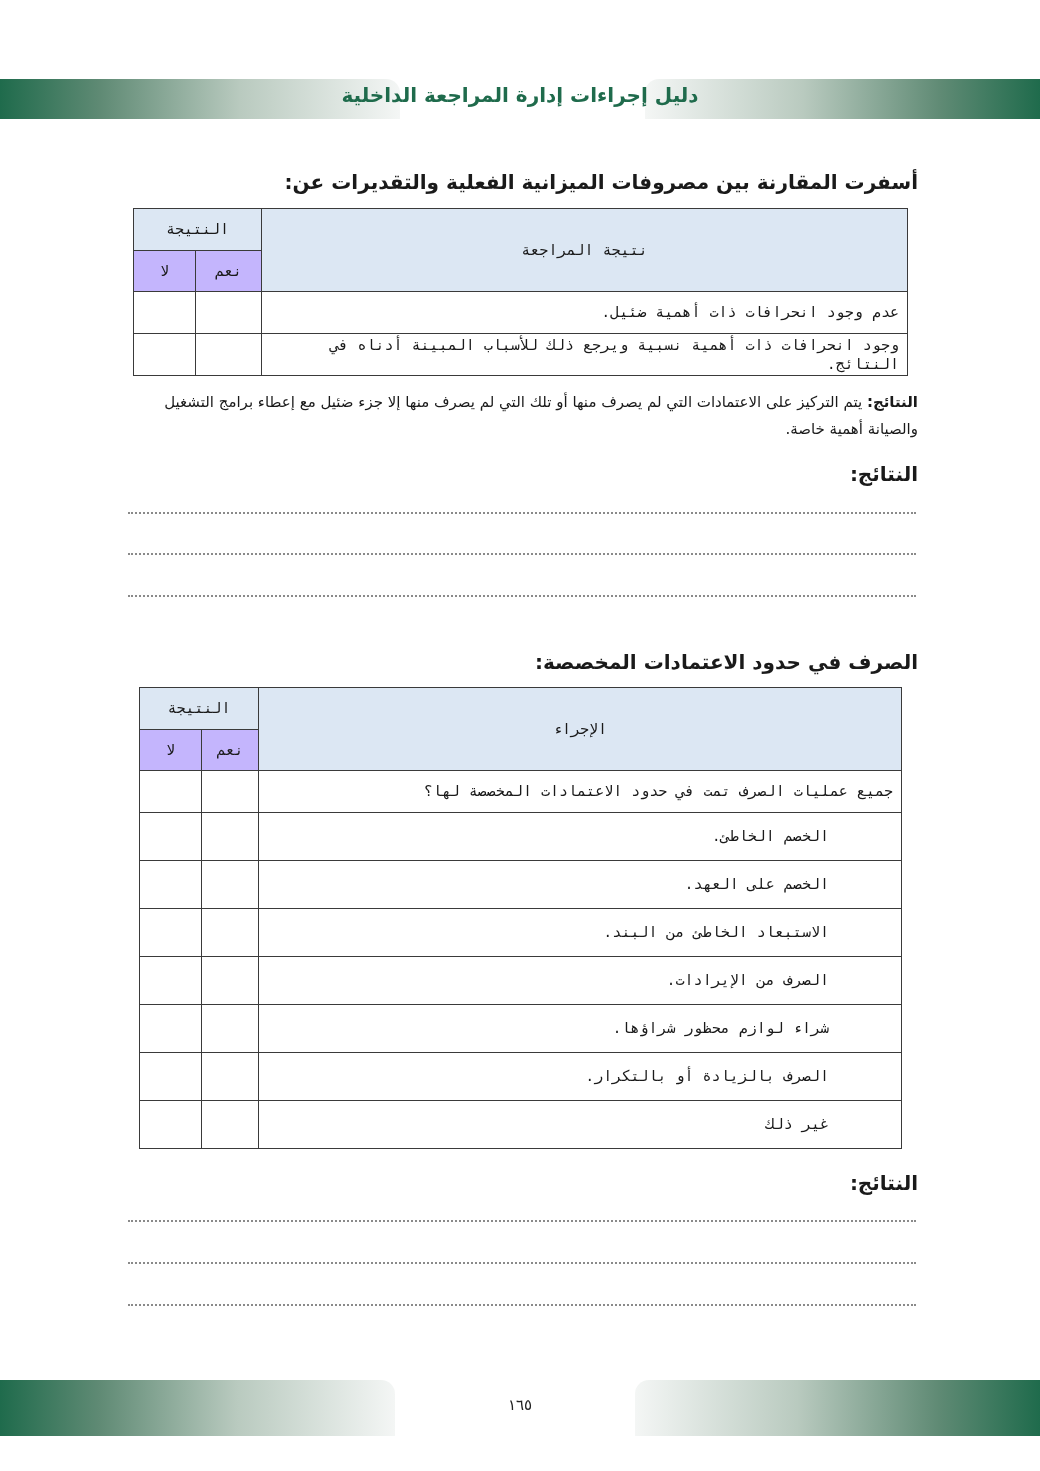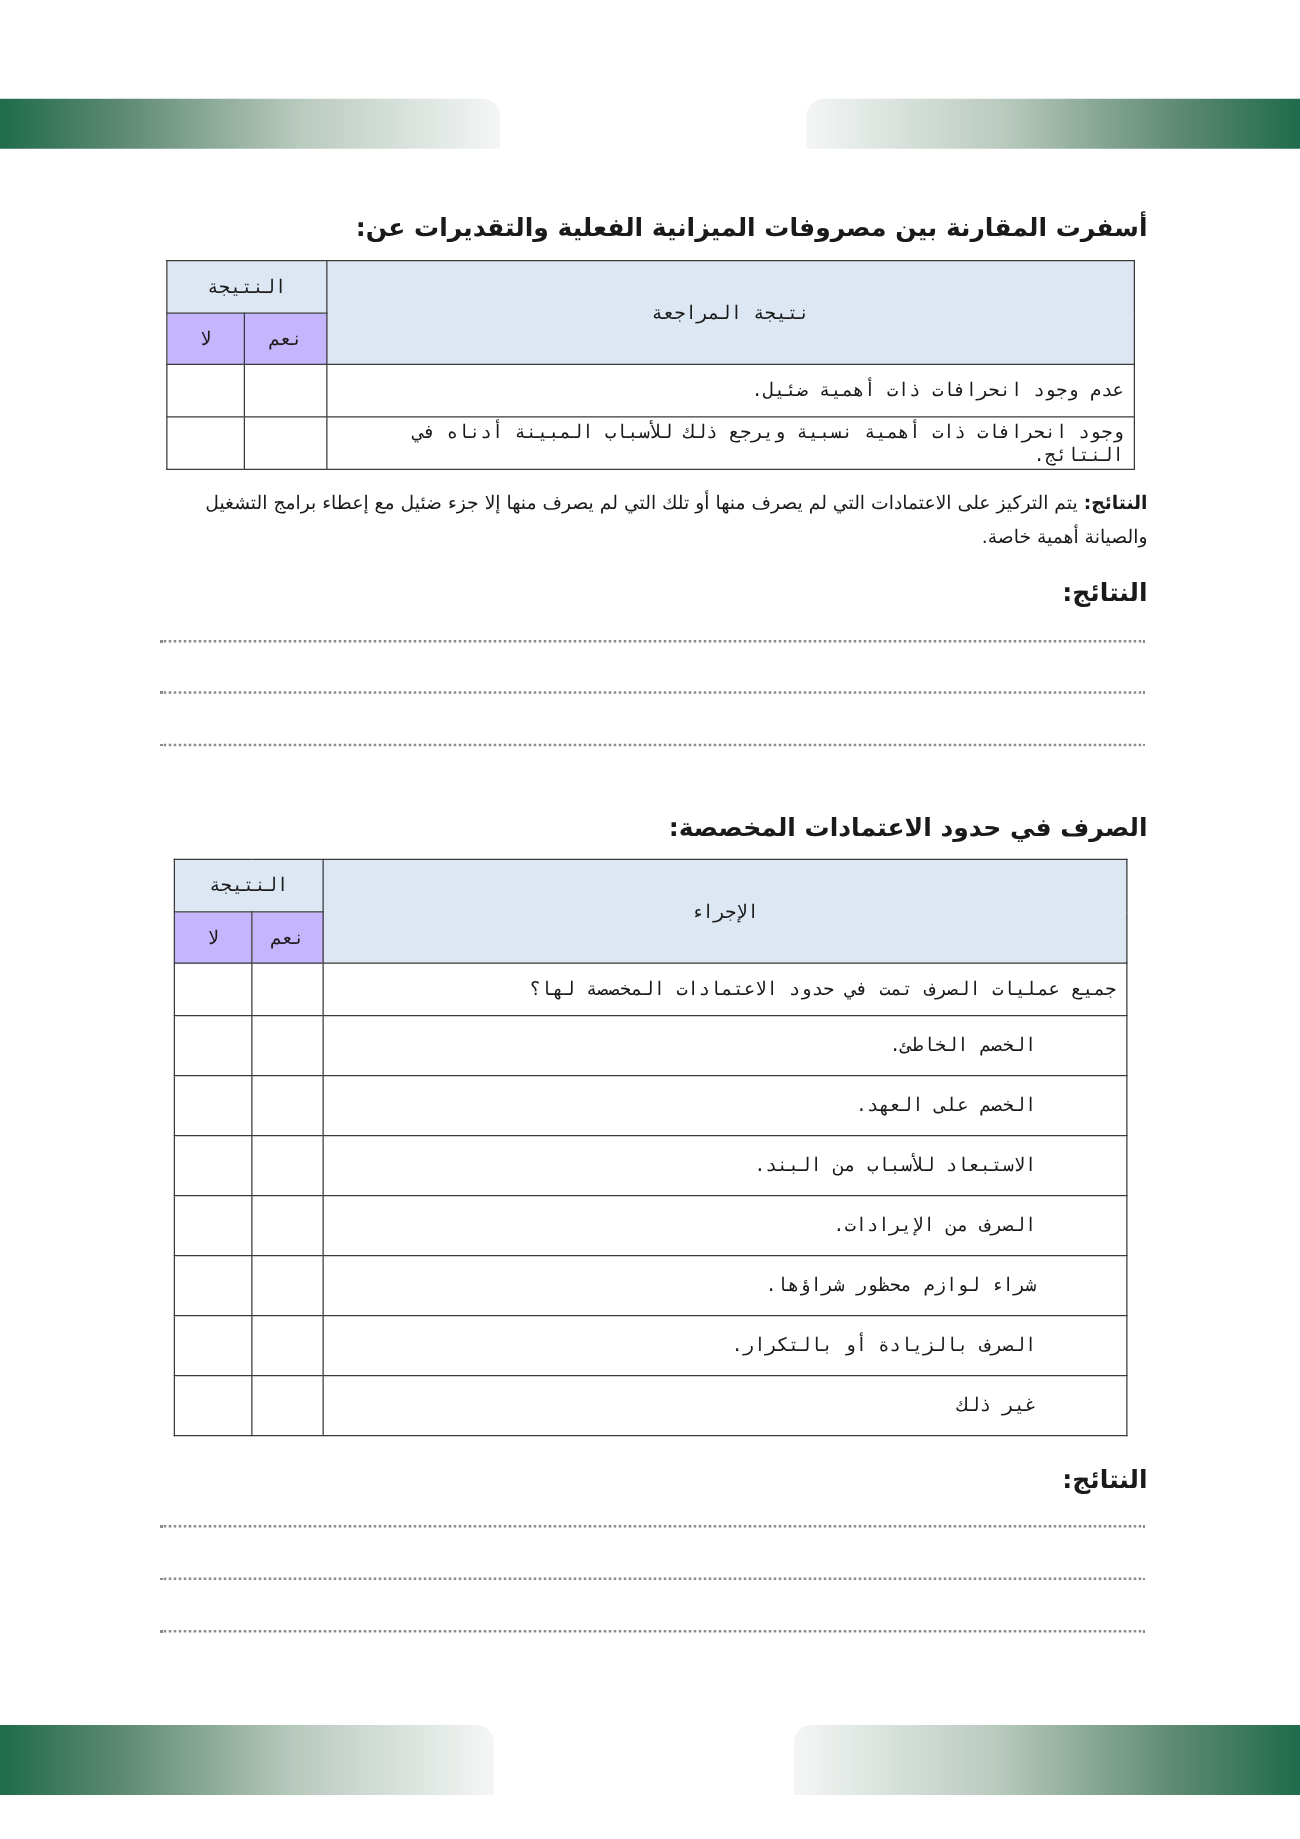--- a/index.html
+++ b/index.html
@@ -64,20 +64,21 @@
       position: absolute; left: 128px; width: 788px; height: 0;
       border-top: 2px dotted #8a8a8a;
     }
   </style>
 </head>
 <body>
 
 <div id="header-band" class="band">
   <div class="left"></div>
   <div class="right"></div>
+  <div class="title">دليل إجراءات إدارة المراجعة الداخلية</div>
 </div>
 
 <div class="heading" style="top:170px;">أسفرت المقارنة بين مصروفات الميزانية الفعلية والتقديرات عن:</div>
 
 <table class="grid" style="left:133px; top:208px; width:775px;">
   <tbody>
       <tr style="height:42px;">
     <th class="hdr-main" rowspan="2">نتيجة المراجعة</th>
     <th class="hdr-result" colspan="2" style="width:126px;">النتيجة</th>
   </tr>
@@ -128,21 +129,21 @@
     <td class="cell-text indent">الخصم الخاطئ.</td>
     <td class="check-cell"></td>
     <td class="check-cell"></td>
   </tr>
   <tr style="height:48px;">
     <td class="cell-text indent">الخصم على العهد.</td>
     <td class="check-cell"></td>
     <td class="check-cell"></td>
   </tr>
   <tr style="height:48px;">
-    <td class="cell-text indent">الاستبعاد للأسباب من البند.</td>
+    <td class="cell-text indent">الاستبعاد الخاطئ من البند.</td>
     <td class="check-cell"></td>
     <td class="check-cell"></td>
   </tr>
   <tr style="height:48px;">
     <td class="cell-text indent">الصرف من الإيرادات.</td>
     <td class="check-cell"></td>
     <td class="check-cell"></td>
   </tr>
   <tr style="height:48px;">
     <td class="cell-text indent">شراء لوازم محظور شراؤها.</td>
@@ -163,13 +164,14 @@
   </table>
 
 <div class="heading" style="top:1171px;">النتائج:</div>
 <div class="dotline" style="top:1220px;"></div>
 <div class="dotline" style="top:1262px;"></div>
 <div class="dotline" style="top:1304px;"></div>
 
 <div id="footer-band" class="band">
   <div class="left"></div>
   <div class="right"></div>
+  <div class="page-num">١٦٥</div>
 </div>
 
 </body></html>

